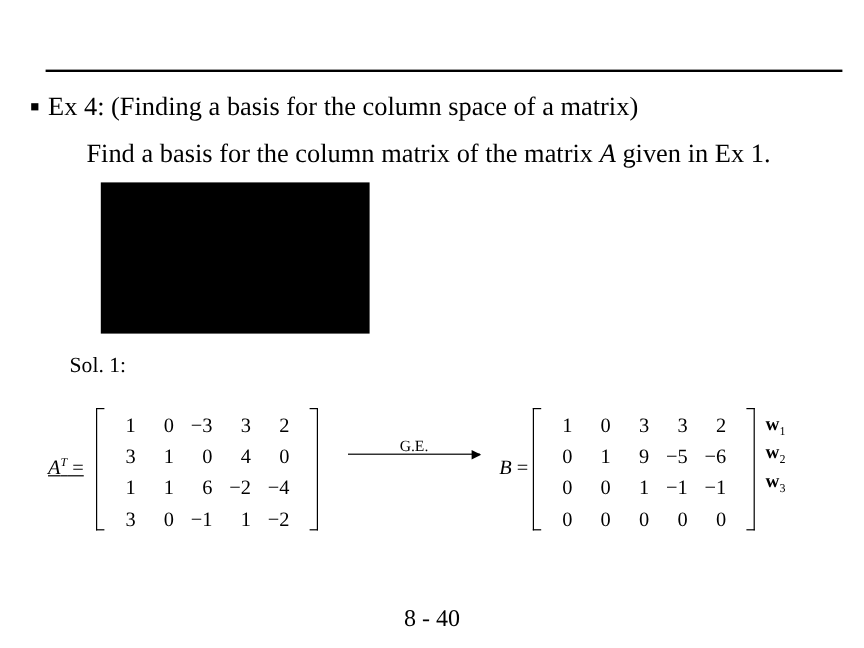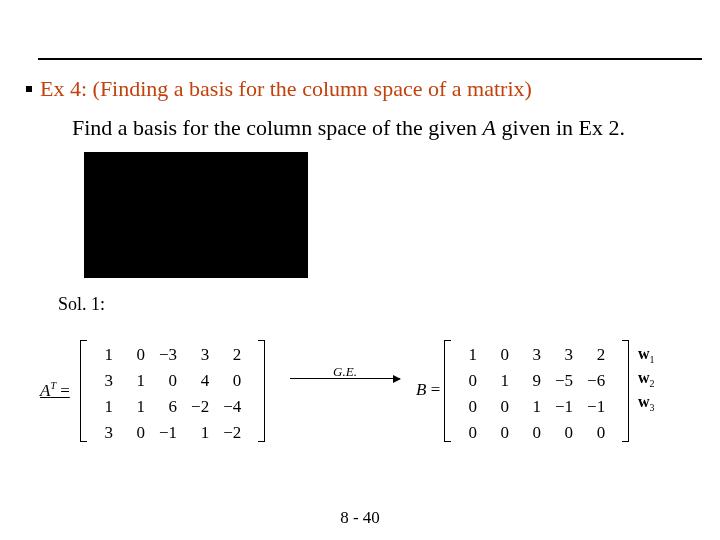--- a/index.html
+++ b/index.html
@@ -26,21 +26,21 @@
     top: 86px;
     width: 6px;
     height: 6px;
     background: #000;
   }
   .ex-title {
     position: absolute;
     left: 40px;
     top: 76px;
     font-size: 22px;
-    color: #c2410c;
+    color: #000000;
   }
   .find-line {
     position: absolute;
     left: 72px;
     top: 115px;
     font-size: 22px;
   }
   .find-line .ital { font-style: italic; }
   .blackbox {
     position: absolute;
@@ -94,21 +94,20 @@
   }
   .arrow-wrap {
     position: absolute;
     top: 48px;
   }
   .arrow-lbl {
     position: absolute;
     top: -14px;
     width: 100%;
     text-align: center;
-    font-style: italic;
     font-size: 13px;
   }
   .arrow-line {
     height: 0;
     border-top: 1px solid #000;
     position: relative;
   }
   .arrow-head {
     position: absolute;
     right: -1px;
@@ -124,31 +123,31 @@
     font-size: 16px;
   }
   .wlabels div { height: 24px; text-align: center; }
   .wlabels .w { font-weight: bold; }
   .wlabels sub { font-size: 10px; }
   .pagenum {
     position: absolute;
     bottom: 12px;
     width: 100%;
     text-align: center;
-    font-size: 17px;
+    font-size: 20px;
   }
 </style>
 </head>
 <body>
 
 <div class="hr"></div>
 <div class="bullet"></div>
 <div class="ex-title">Ex 4: (Finding a basis for the column space of a matrix)</div>
 <div class="find-line">
-  <span>Find a basis for the column space of the given </span><span class="ital">A</span><span> given in Ex 2.</span>
+  <span>Find a basis for the column matrix of the matrix </span><span class="ital">A</span><span> given in Ex 1.</span>
 </div>
 
 <div class="blackbox"></div>
 
 <div class="sol">Sol. 1:</div>
 
 <div class="mathrow">
 
   <div class="lbl" style="left:0;text-decoration:underline;">
     <span>A</span><sup>T</sup><span class="eq"> =</span>

